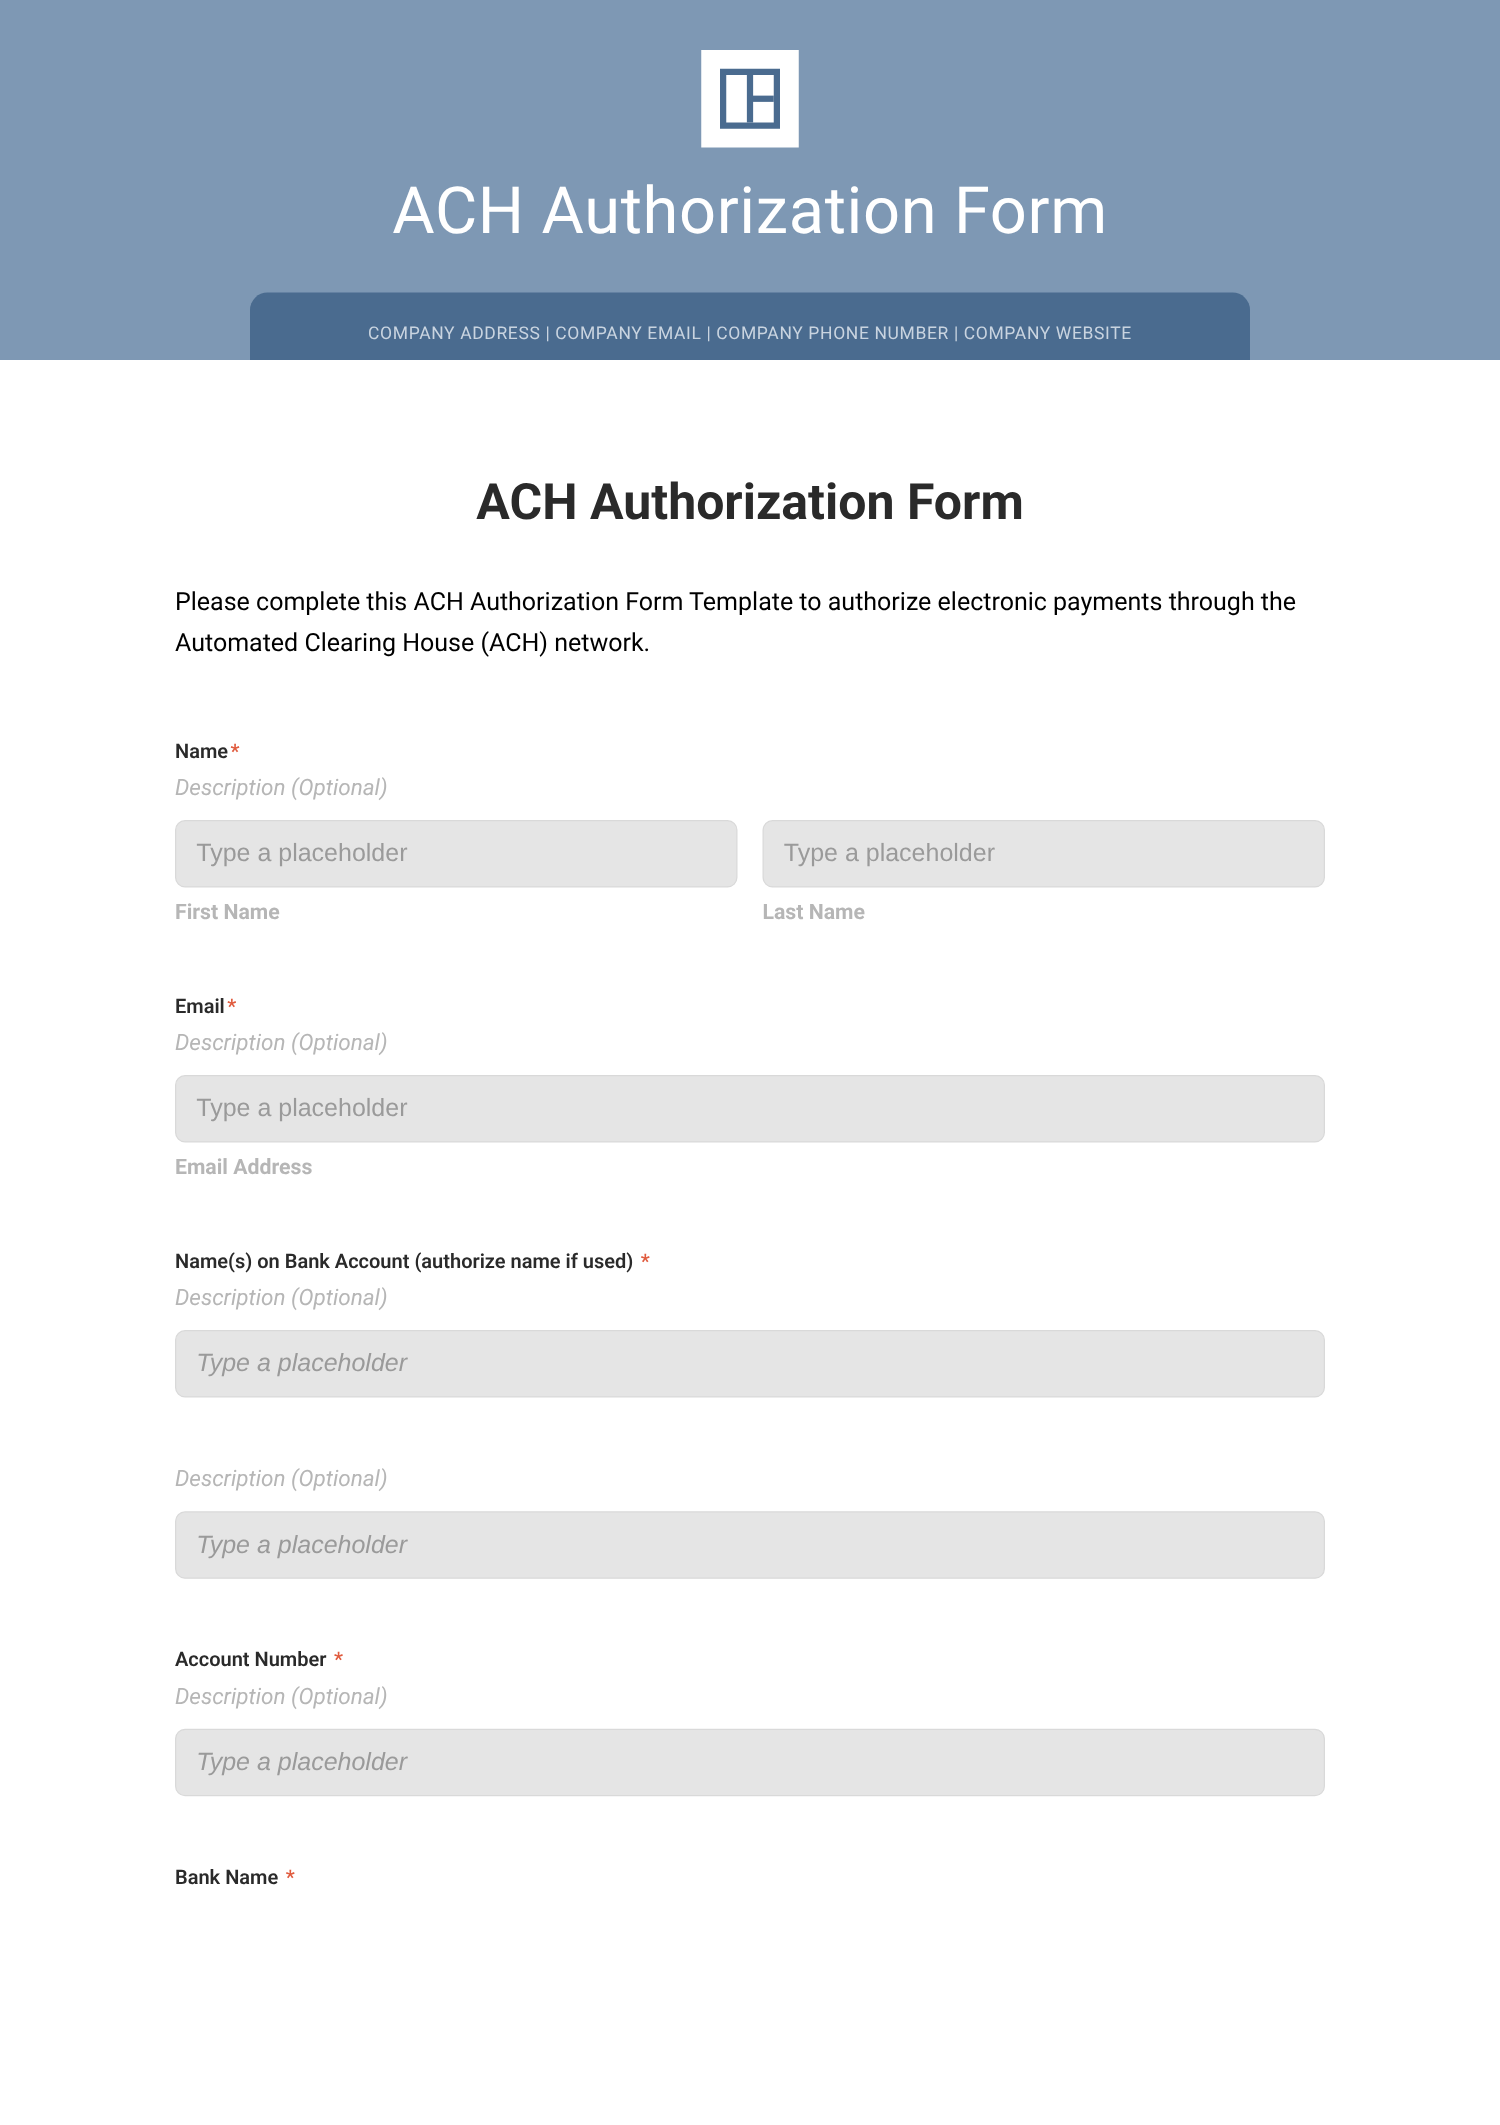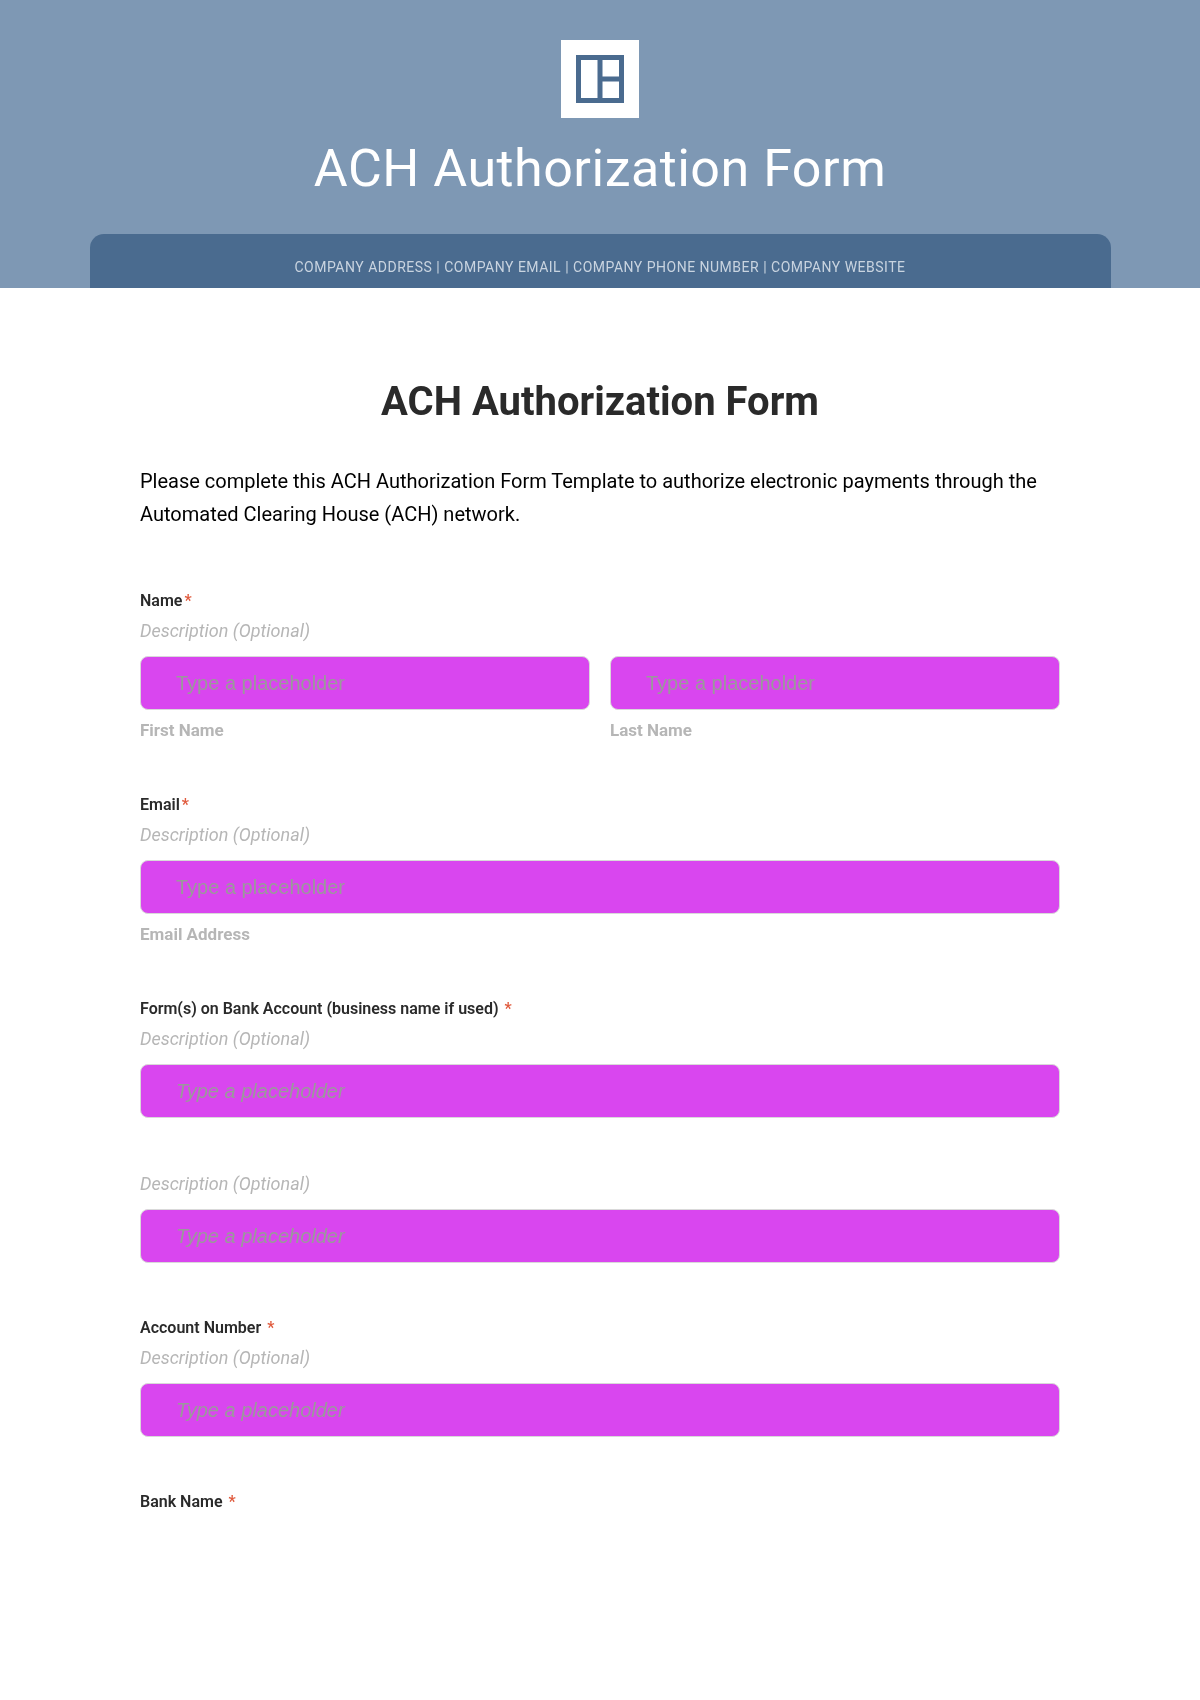--- a/index.html
+++ b/index.html
@@ -59,21 +59,21 @@
     font-size: 52px;
     font-weight: 400;
     letter-spacing: 0.5px;
     margin-bottom: 35px;
   }
   .company-bar {
     background: #4a6b8f;
     border-radius: 14px 14px 0 0;
     padding: 25px 30px;
     margin: 0 auto;
-    width: 1021px;
+    width: 800px;
     color: #c9d4e0;
     font-size: 14px;
     letter-spacing: 0.5px;
   }
   .content {
     max-width: 920px;
     margin: 0 auto;
     padding: 90px 0 40px;
   }
   .form-heading {
@@ -111,26 +111,26 @@
   .row {
     display: flex;
     gap: 20px;
   }
   .col {
     flex: 1;
   }
   .text-input {
     width: 100%;
     height: 54px;
-    padding: 0 35px;
+    padding: 0 16px;
     border: 1px solid #d9d9d9;
     border-radius: 8px;
     font-size: 20px;
     color: #333;
-    background: #d946ef;
+    background: #e5e5e5;
   }
   .text-input::placeholder {
     color: #9a9a9a;
   }
   .text-input.italic-ph::placeholder {
     font-style: italic;
   }
   .sublabel {
     color: #b6b6b6;
     font-size: 17px;
@@ -174,21 +174,21 @@
     <div class="field-label">
       <span>Email</span><span class="required-mark">*</span>
     </div>
     <div class="field-desc">Description (Optional)</div>
     <input class="text-input" placeholder="Type a placeholder" style="">
     <div class="sublabel">Email Address</div>
   </div>
 
   <div class="field">
     <div class="field-label">
-      <span>Form(s) on Bank Account (business name if used)</span> <span class="required-mark">*</span>
+      <span>Name(s) on Bank Account (authorize name if used)</span> <span class="required-mark">*</span>
     </div>
     <div class="field-desc">Description (Optional)</div>
     <input class="text-input italic-ph" placeholder="Type a placeholder" style="">
   </div>
 
   <div class="field">
     <div class="field-desc">Description (Optional)</div>
     <input class="text-input italic-ph" placeholder="Type a placeholder" style="">
   </div>
 

